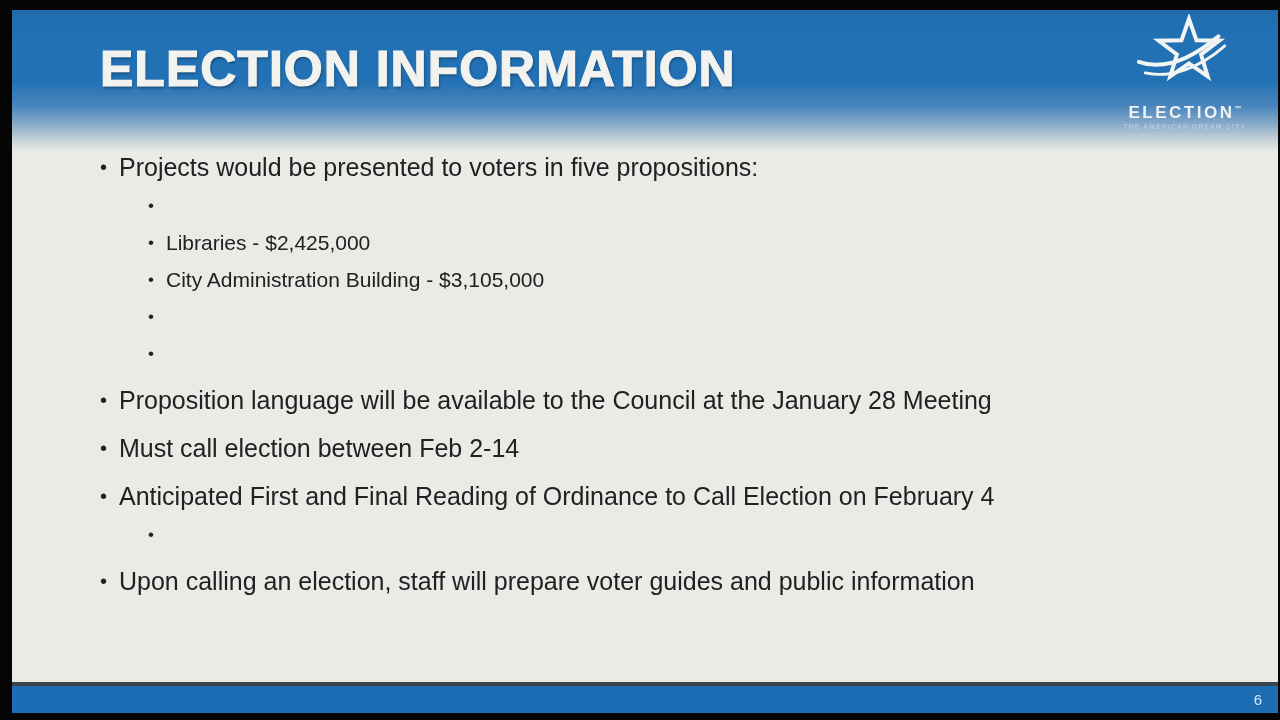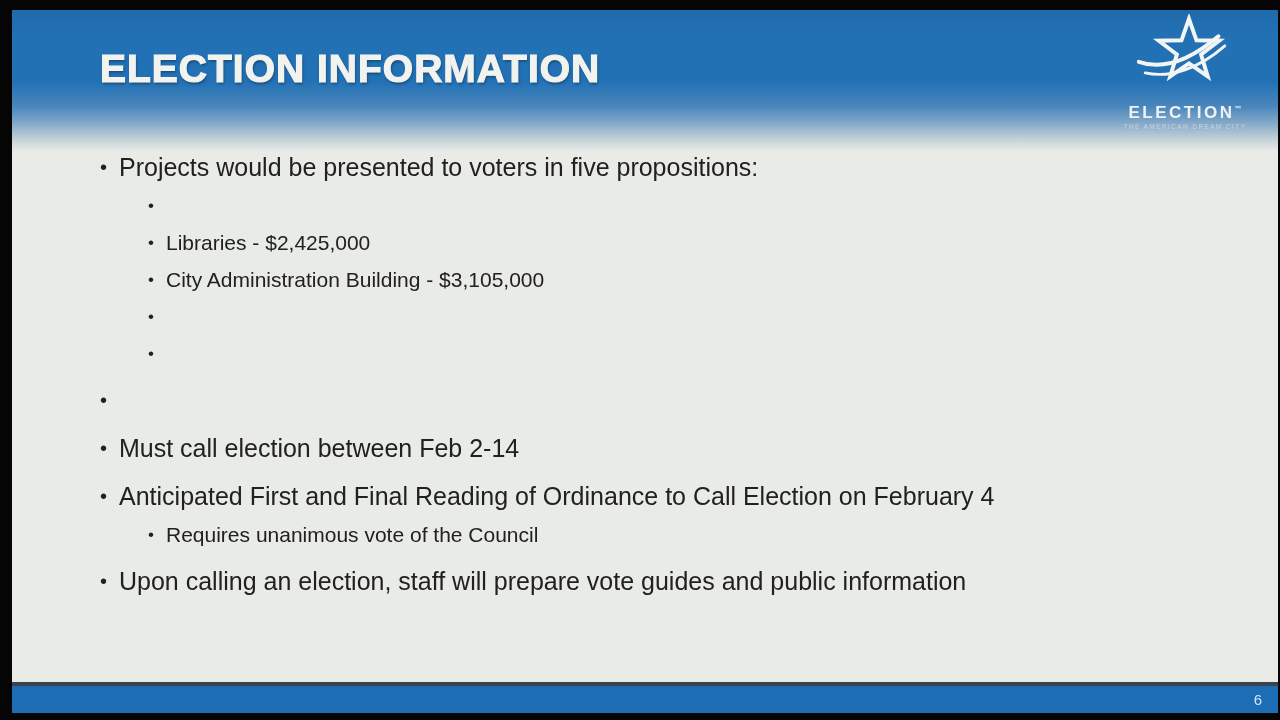--- a/index.html
+++ b/index.html
@@ -20,21 +20,21 @@
       #1f6aab 0%,
       var(--header-blue,#2271b5) 18%,
       var(--header-blue,#2271b5) 50%,
       #4a86bc 68%,
       #86aac9 80%,
       #c9d4d8 92%,
       var(--body-bg,#e9ebe7) 100%);
   }
   .title{
     position:absolute;left:88px;top:30px;margin:0;
-    font-size:39px;line-height:58px;font-weight:bold;
+    font-size:50px;line-height:58px;font-weight:bold;
     letter-spacing:1px;
     color:var(--title-white,#f2f2ee);
     -webkit-text-stroke:1.2px var(--title-white,#f2f2ee);
     text-shadow:1px 2px 3px rgba(0,0,0,.38);
     white-space:nowrap;
   }
   
   .logo{
     position:absolute;top:2px;right:18px;width:150px;height:125px;
     text-align:center;color:#f2f5f3;
@@ -110,36 +110,36 @@
           <span class="btext">City Administration Building - $3,105,000</span>
         </div>
         <div class="bullet level2">
           <span class="dot">•</span>
         </div>
         <div class="bullet level2">
           <span class="dot">•</span>
         </div>
         <div class="bullet level1">
           <span class="dot">•</span>
+          <span class="btext">Proposition language will be available to the Council at the January 28 Meeting</span>
         </div>
         <div class="bullet level1">
           <span class="dot">•</span>
           <span class="btext">Must call election between Feb 2-14</span>
         </div>
         <div class="bullet level1">
           <span class="dot">•</span>
           <span class="btext">Anticipated First and Final Reading of Ordinance to Call Election on February 4</span>
         </div>
         <div class="bullet level2">
           <span class="dot">•</span>
-          <span class="btext">Requires unanimous vote of the Council</span>
         </div>
         <div class="bullet level1">
           <span class="dot">•</span>
-          <span class="btext">Upon calling an election, staff will prepare vote guides and public information</span>
+          <span class="btext">Upon calling an election, staff will prepare voter guides and public information</span>
         </div>
       </div>
 
     <div class="footer-rule"></div>
     <div class="footer-bar">
       <span>6</span>
     </div>
 
   </div>
 </div>

